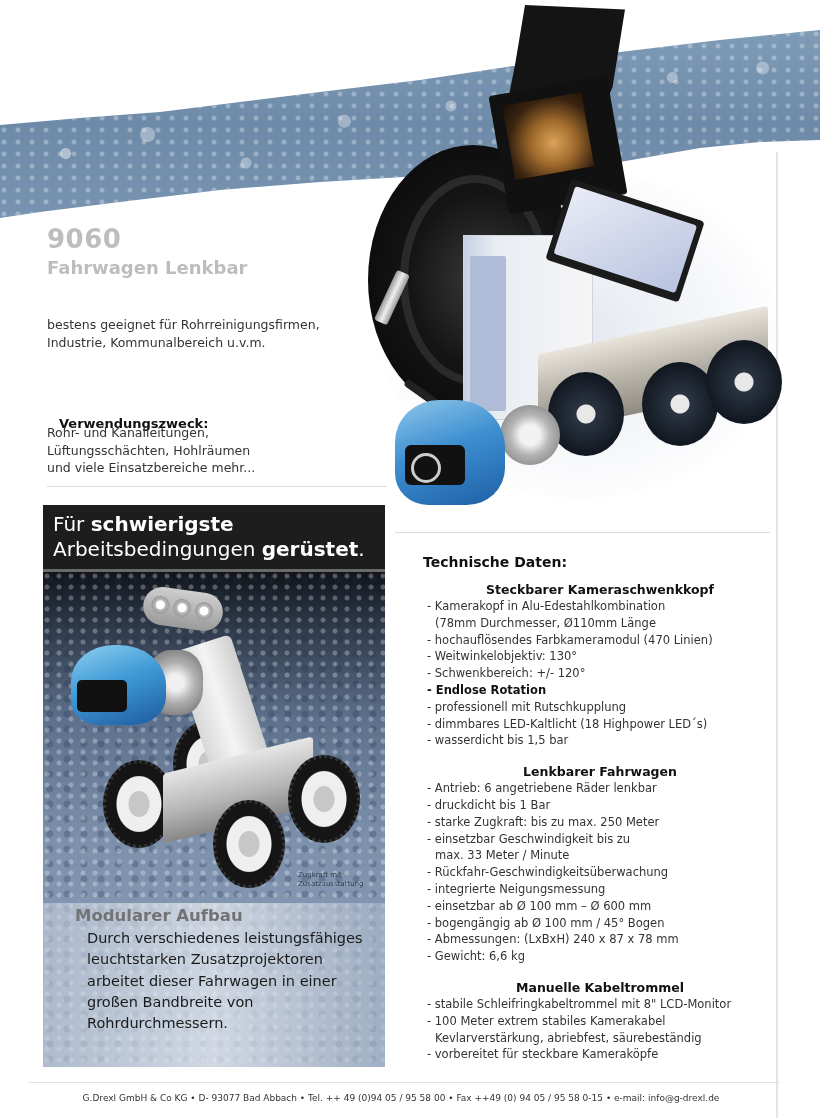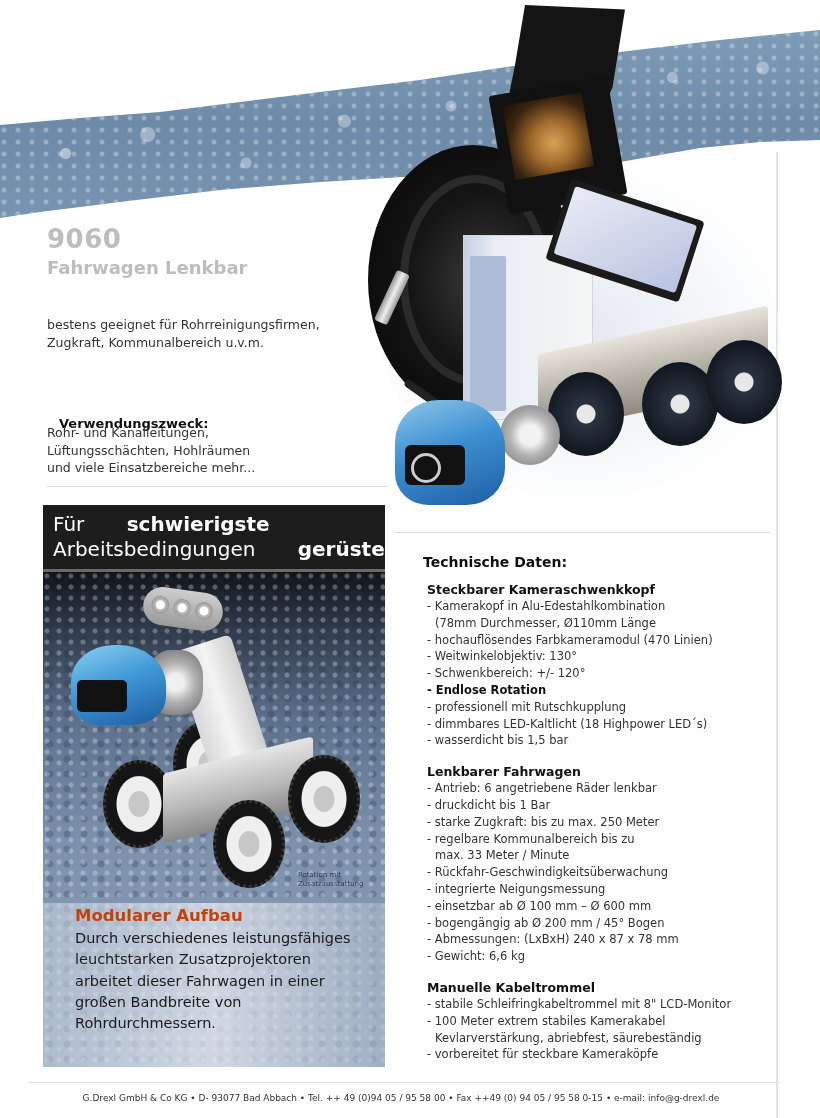--- a/index.html
+++ b/index.html
@@ -60,21 +60,21 @@
   .cam-lens { position: absolute; left: 10px; top: 45px; width: 60px; height: 40px; background: #111; border-radius: 6px; }
   .cam-lens::after { content: ""; position: absolute; left: 6px; top: 8px; width: 24px; height: 24px; border-radius: 50%; border: 3px solid #ccc; }
   .cam-neck { position: absolute; left: 140px; top: 405px; width: 60px; height: 60px; border-radius: 50%;
           background: radial-gradient(circle,#f2f2f2 0 10px,#b5b5b5 20px,#6f6f6f 100%); }
   .antenna { position: absolute; left: 40px; top: 395px; width: 60px; height: 8px; background: #222; transform: rotate(35deg); border-radius: 4px; }
 
   
   .headline-box { position: absolute; left: 43px; top: 505px; width: 342px; height: 64px; background: #1d1d1d; padding: 7px 10px 0 10px; color: #fff; }
   .headline-line1, .headline-line2 { font-size: 20px; line-height: 25px; white-space: nowrap; }
   .headline-line1 .thin, .headline-line2 .thin { font-weight: normal; }
-  .headline-line1 .bold, .headline-line2 .bold { font-weight: bold; margin-left: 36px; }
+  .headline-line1 .bold, .headline-line2 .bold { font-weight: bold; }
   .headline-sep { position: absolute; left: 43px; top: 569px; width: 342px; height: 3px; background: #6a6a6a; }
 
   
   .water-panel { position: absolute; left: 43px; top: 572px; width: 342px; height: 495px;
           background:
             radial-gradient(circle at 4px 4px, rgba(255,255,255,0.28) 0 2px, transparent 3px) 0 0/12px 11px,
             radial-gradient(circle at 7px 7px, rgba(30,45,70,0.25) 0 3px, transparent 4px) 0 0/17px 15px,
             linear-gradient(180deg,#111419 0%,#2c3646 10%,#5d718d 30%,#7d91ad 55%,#8ea0ba 100%); }
   .crawler2 { position: absolute; left: 43px; top: 580px; width: 342px; height: 320px; }
   .c2-arm { position: absolute; left: 150px; top: 60px; width: 60px; height: 140px; background: linear-gradient(90deg,#d8d8d8,#f4f4f4,#cfcfcf); transform: rotate(-18deg); border-radius: 6px; }
@@ -83,29 +83,29 @@
   .c2-head { position: absolute; left: 28px; top: 65px; width: 95px; height: 80px; border-radius: 45% 50% 35% 30%; background: linear-gradient(160deg,#8fd0f0 0%,#3f9ad6 45%,#1d5aa0 100%); }
   .c2-head-lens { position: absolute; left: 6px; top: 35px; width: 50px; height: 32px; background: #111; border-radius: 5px; }
   .c2-neck { position: absolute; left: 105px; top: 70px; width: 55px; height: 65px; border-radius: 40%; background: radial-gradient(circle,#f0f0f0 0 8px,#b0b0b0 20px,#666 100%); }
   .c2-chassis { position: absolute; left: 120px; top: 175px; width: 150px; height: 70px; background: linear-gradient(180deg,#e6e6e6 0%,#b8b8b8 55%,#888 100%); transform: skewY(-14deg); border-radius: 4px; }
   .c2-wheel { position: absolute; width: 72px; height: 88px; border-radius: 50%;
           background: radial-gradient(ellipse,#c7c7c7 0 10px,#efefef 11px 22px,#151515 23px); border: 3px dotted #333; }
   .caption-small { position: absolute; left: 298px; top: 871px; font-size: 7px; line-height: 9px; color: #2d3a4c; }
 
   .modular-box { position: absolute; left: 43px; top: 903px; width: 342px; height: 164px;
           background: linear-gradient(90deg, rgba(200,210,222,0.55) 0%, rgba(230,234,240,0.75) 50%, rgba(175,188,205,0.55) 100%); }
-  .modular-heading { position: absolute; left: 75px; top: 906px; font-size: 16.5px; font-weight: bold; color: #c2410c; }
+  .modular-heading { position: absolute; left: 75px; top: 906px; font-size: 16.5px; font-weight: bold; color: #737373; }
   .modular-text { position: absolute; left: 75px; top: 928px; font-size: 14.5px; line-height: 21.3px; color: #1a1a1a; }
-  .modular-text div { white-space: nowrap; }
+  .modular-text div { white-space: nowrap; margin-left: 12px; }
 
   
   .tech { position: absolute; left: 423px; top: 554px; width: 350px; }
   .tech-title { font-size: 14px; font-weight: bold; color: #111; margin-bottom: 11px; }
   .tech-section { margin-left: 4px; margin-bottom: 14px; }
-  .tech-section-title { font-size: 12.5px; font-weight: bold; color: #111; line-height: 17px; }
+  .tech-section-title { font-size: 12.5px; font-weight: bold; color: #111; line-height: 17px; text-align: center; }
   .tech-item { font-size: 11.5px; line-height: 16.8px; color: #333; white-space: nowrap; }
   .tech-item.strong { font-weight: bold; color: #111; }
   .tech-item.cont { padding-left: 8px; }
 
   .footer-rule { position: absolute; left: 28px; top: 1082px; width: 752px; height: 1px; background: #e3e3e3; }
   .footer { position: absolute; left: 0; top: 1093px; width: 820px; text-align: center; font-size: 9px; color: #333; padding-right: 18px; }
 </style>
 </head>
 <body>
 
@@ -137,21 +137,21 @@
   <div class="cam-neck"></div>
   <div class="cam-head">
     <div class="cam-lens"></div>
   </div>
 </div>
 
 <div class="model-number">9060</div>
 <div class="model-name">Fahrwagen Lenkbar</div>
 <div class="intro-text">
   <div>bestens geeignet für Rohrreinigungsfirmen,</div>
-  <div>Zugkraft, Kommunalbereich u.v.m.</div>
+  <div>Industrie, Kommunalbereich u.v.m.</div>
 </div>
 <div class="usage-heading">Verwendungszweck:</div>
 <div class="usage-text">
   <div>Rohr- und Kanalleitungen,</div>
   <div>Lüftungsschächten, Hohlräumen</div>
   <div>und viele Einsatzbereiche mehr...</div>
 </div>
 
 <div class="headline-box">
   <div class="headline-line1">
@@ -175,21 +175,21 @@
     <span style="left:8px;"></span>
       <span style="left:30px;"></span>
       <span style="left:52px;"></span>
   </div>
   <div class="c2-neck"></div>
   <div class="c2-head">
     <div class="c2-head-lens"></div>
   </div>
 </div>
 <div class="caption-small">
-  <div>Rotation mit</div>
+  <div>Zugkraft mit</div>
   <div>Zusatzausstattung</div>
 </div>
 
 <div class="modular-box"></div>
 <div class="modular-heading">Modularer Aufbau</div>
 <div class="modular-text">
   <div>Durch verschiedenes leistungsfähiges</div>
   <div>leuchtstarken Zusatzprojektoren</div>
   <div>arbeitet dieser Fahrwagen in einer</div>
   <div>großen Bandbreite von</div>
@@ -210,26 +210,26 @@
     <div class="tech-item">- professionell mit Rutschkupplung</div>
     <div class="tech-item">- dimmbares LED-Kaltlicht (18 Highpower LED´s)</div>
     <div class="tech-item">- wasserdicht bis 1,5 bar</div>
   </div>
 
   <div class="tech-section">
     <div class="tech-section-title">Lenkbarer Fahrwagen</div>
     <div class="tech-item">- Antrieb: 6 angetriebene Räder lenkbar</div>
     <div class="tech-item">- druckdicht bis 1 Bar</div>
     <div class="tech-item">- starke Zugkraft: bis zu max. 250 Meter</div>
-    <div class="tech-item">- regelbare Kommunalbereich bis zu</div>
+    <div class="tech-item">- einsetzbar Geschwindigkeit bis zu</div>
     <div class="tech-item cont">max. 33 Meter / Minute</div>
     <div class="tech-item">- Rückfahr-Geschwindigkeitsüberwachung</div>
     <div class="tech-item">- integrierte Neigungsmessung</div>
     <div class="tech-item">- einsetzbar ab Ø 100 mm – Ø 600 mm</div>
-    <div class="tech-item">- bogengängig ab Ø 200 mm / 45° Bogen</div>
+    <div class="tech-item">- bogengängig ab Ø 100 mm / 45° Bogen</div>
     <div class="tech-item">- Abmessungen: (LxBxH) 240 x 87 x 78 mm</div>
     <div class="tech-item">- Gewicht: 6,6 kg</div>
   </div>
 
   <div class="tech-section">
     <div class="tech-section-title">Manuelle Kabeltrommel</div>
     <div class="tech-item">- stabile Schleifringkabeltrommel mit 8" LCD-Monitor</div>
     <div class="tech-item">- 100 Meter extrem stabiles Kamerakabel</div>
     <div class="tech-item cont">Kevlarverstärkung, abriebfest, säurebeständig</div>
     <div class="tech-item">- vorbereitet für steckbare Kameraköpfe</div>

